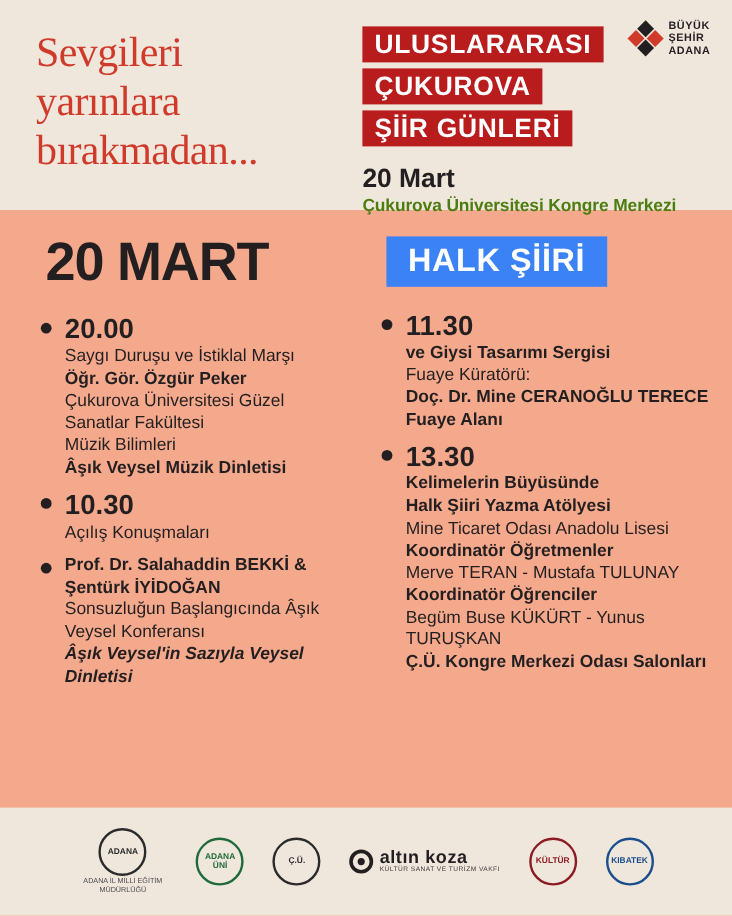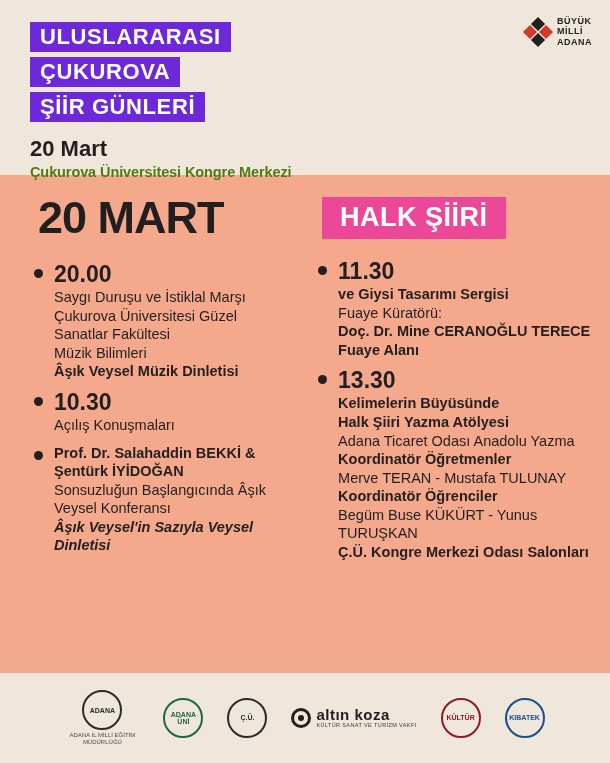--- a/index.html
+++ b/index.html
@@ -42,21 +42,21 @@
   }
   .slogan div { white-space: nowrap; }
 
   .header-right {
     text-align: left;
     padding-top: 6px;
     min-width: 290px;
   }
   .title-band {
     display: inline-block;
-    background: #6d28d9;
+    background: #b91c1c;
     color: #ffffff;
     font-weight: bold;
     font-size: 22px;
     letter-spacing: 0.6px;
     padding: 3px 10px 4px 10px;
     margin-bottom: 5px;
     line-height: 1.05;
   }
   .band-row { display: block; }
   .date-line {
@@ -118,21 +118,21 @@
   .big-date {
     font-size: 45px;
     font-weight: bold;
     color: #231f20;
     letter-spacing: -1px;
     line-height: 1;
     margin: 6px 0 22px 6px;
   }
   .section-chip {
     display: inline-block;
-    background: #ec4899;
+    background: #3b82f6;
     color: #ffffff;
     font-size: 27px;
     font-weight: bold;
     padding: 7px 18px 8px 18px;
     letter-spacing: 0.5px;
     margin: 8px 0 20px 6px;
     line-height: 1;
   }
 
   .entry {
@@ -234,53 +234,59 @@
   .ak-text { line-height: 1.05; }
   .ak-text .big { font-size: 15px; font-weight: bold; color: #231f20; letter-spacing: 0.5px;}
   .ak-text .small { font-size: 5.5px; color: #3b3b3b; letter-spacing: 0.4px; }
 </style>
 </head>
 <body>
 
 <div class="poster">
 
   <div class="header">
+    <div class="slogan">
+      <div>Sevgileri</div>
+      <div>yarınlara</div>
+      <div>bırakmadan...</div>
+    </div>
 
     <div class="header-right">
       <span class="band-row"><span class="title-band">ULUSLARARASI</span></span>
       <span class="band-row"><span class="title-band">ÇUKUROVA</span></span>
       <span class="band-row"><span class="title-band">ŞİİR GÜNLERİ</span></span>
       <div class="date-line">20 Mart</div>
       <div class="venue-line">Çukurova Üniversitesi Kongre Merkezi</div>
     </div>
 
     <div class="city-logo">
       <div class="mark">
         <span class="s1"></span>
           <span class="s2"></span>
           <span class="s3"></span>
           <span class="s4"></span>
       </div>
       <div class="ltext">
         <div>BÜYÜK</div>
-        <div>MİLLİ</div>
+        <div>ŞEHİR</div>
         <div>ADANA</div>
       </div>
     </div>
   </div>
 
   <div class="main">
 
     <div class="col col-left">
       <div class="big-date">20 MART</div>
 
       <div class="entry">
         <div class="bullet"></div>
         <div class="time">20.00</div>
         <div class="line">Saygı Duruşu ve İstiklal Marşı</div>
+        <div class="line b">Öğr. Gör. Özgür Peker</div>
         <div class="line">Çukurova Üniversitesi Güzel</div>
         <div class="line">Sanatlar Fakültesi</div>
         <div class="line">Müzik Bilimleri</div>
         <div class="line b">Âşık Veysel Müzik Dinletisi</div>
       </div>
 
       <div class="entry">
         <div class="bullet"></div>
         <div class="time">10.30</div>
         <div class="line">Açılış Konuşmaları</div>
@@ -306,21 +312,21 @@
         <div class="line">Fuaye Küratörü:</div>
         <div class="line b">Doç. Dr. Mine CERANOĞLU TERECE</div>
         <div class="line b">Fuaye Alanı</div>
       </div>
 
       <div class="entry">
         <div class="bullet"></div>
         <div class="time">13.30</div>
         <div class="line b">Kelimelerin Büyüsünde</div>
         <div class="line b">Halk Şiiri Yazma Atölyesi</div>
-        <div class="line">Adana Ticaret Odası Anadolu Yazma</div>
+        <div class="line">Mine Ticaret Odası Anadolu Lisesi</div>
         <div class="line b">Koordinatör Öğretmenler</div>
         <div class="line">Merve TERAN - Mustafa TULUNAY</div>
         <div class="line b">Koordinatör Öğrenciler</div>
         <div class="line">Begüm Buse KÜKÜRT - Yunus TURUŞKAN</div>
         <div class="line b">Ç.Ü. Kongre Merkezi Odası Salonları</div>
       </div>
     </div>
   </div>
 
   <div class="footer">

